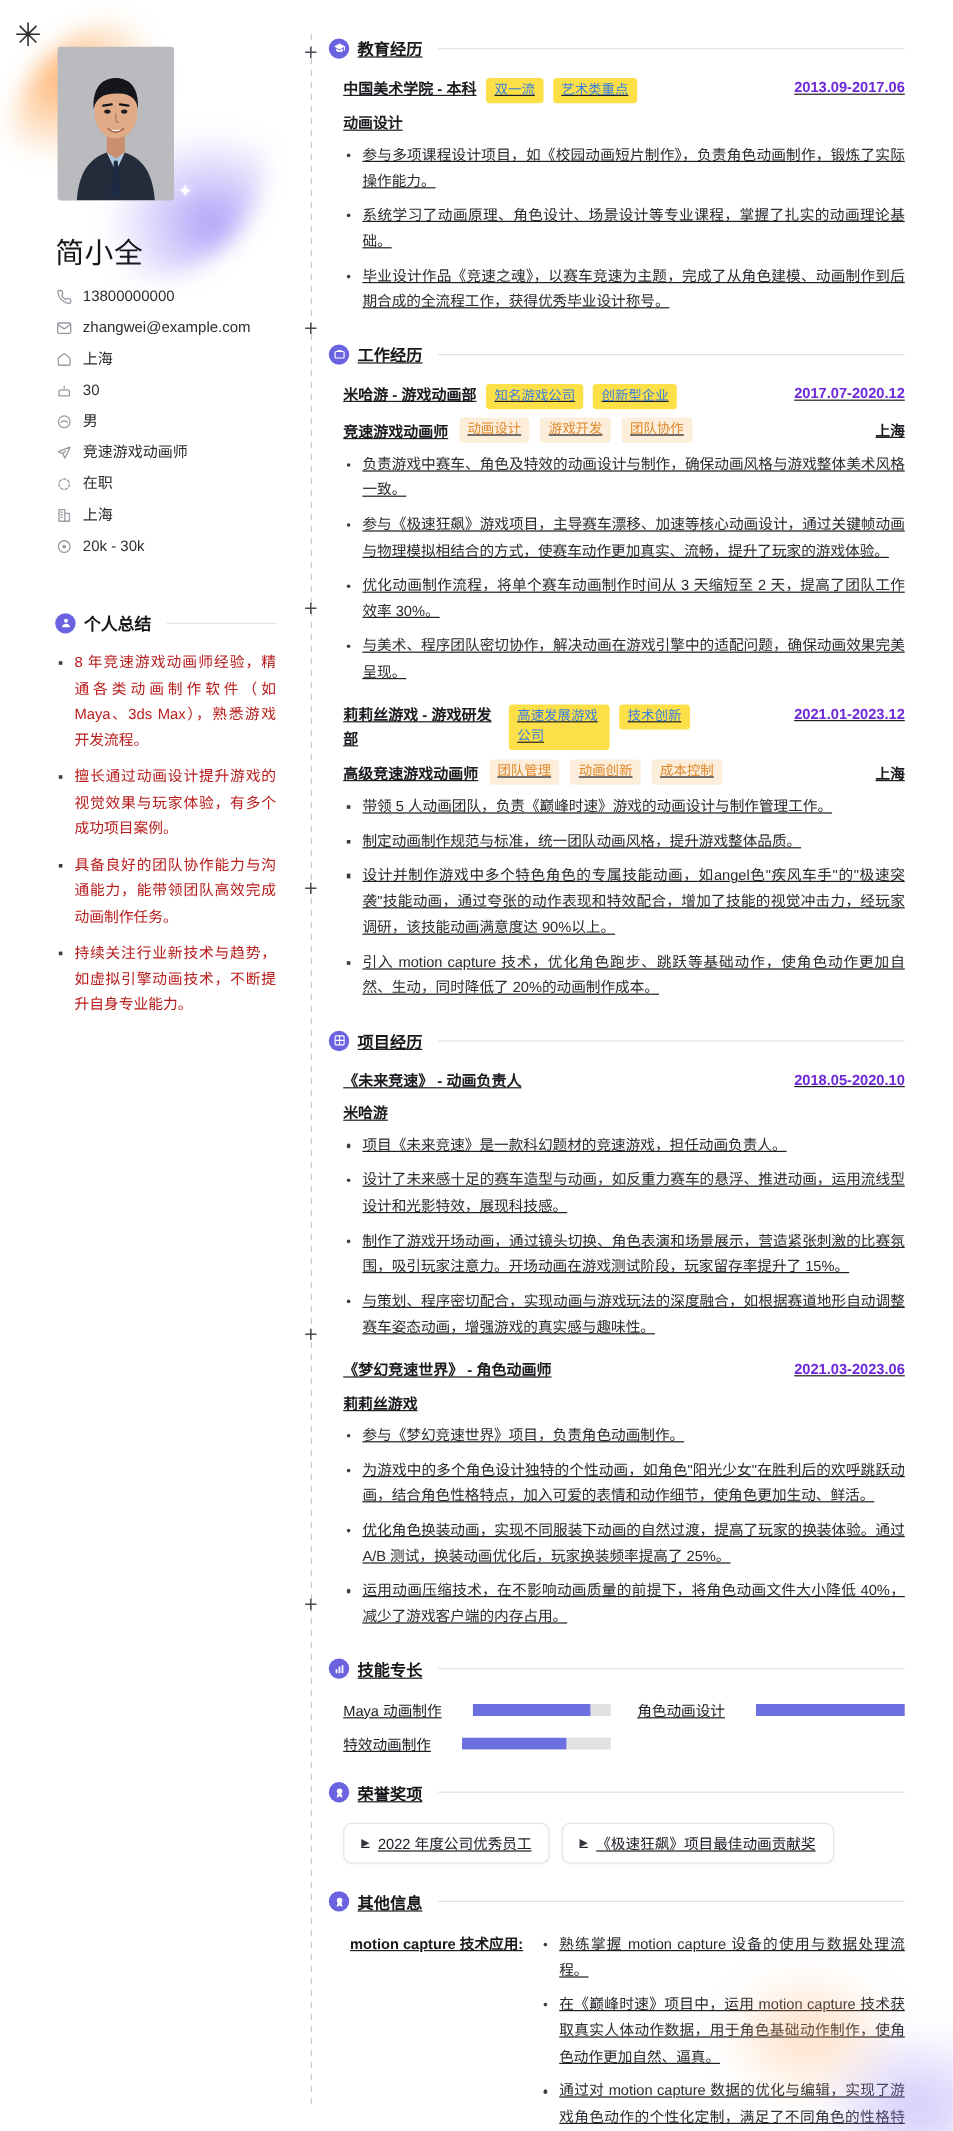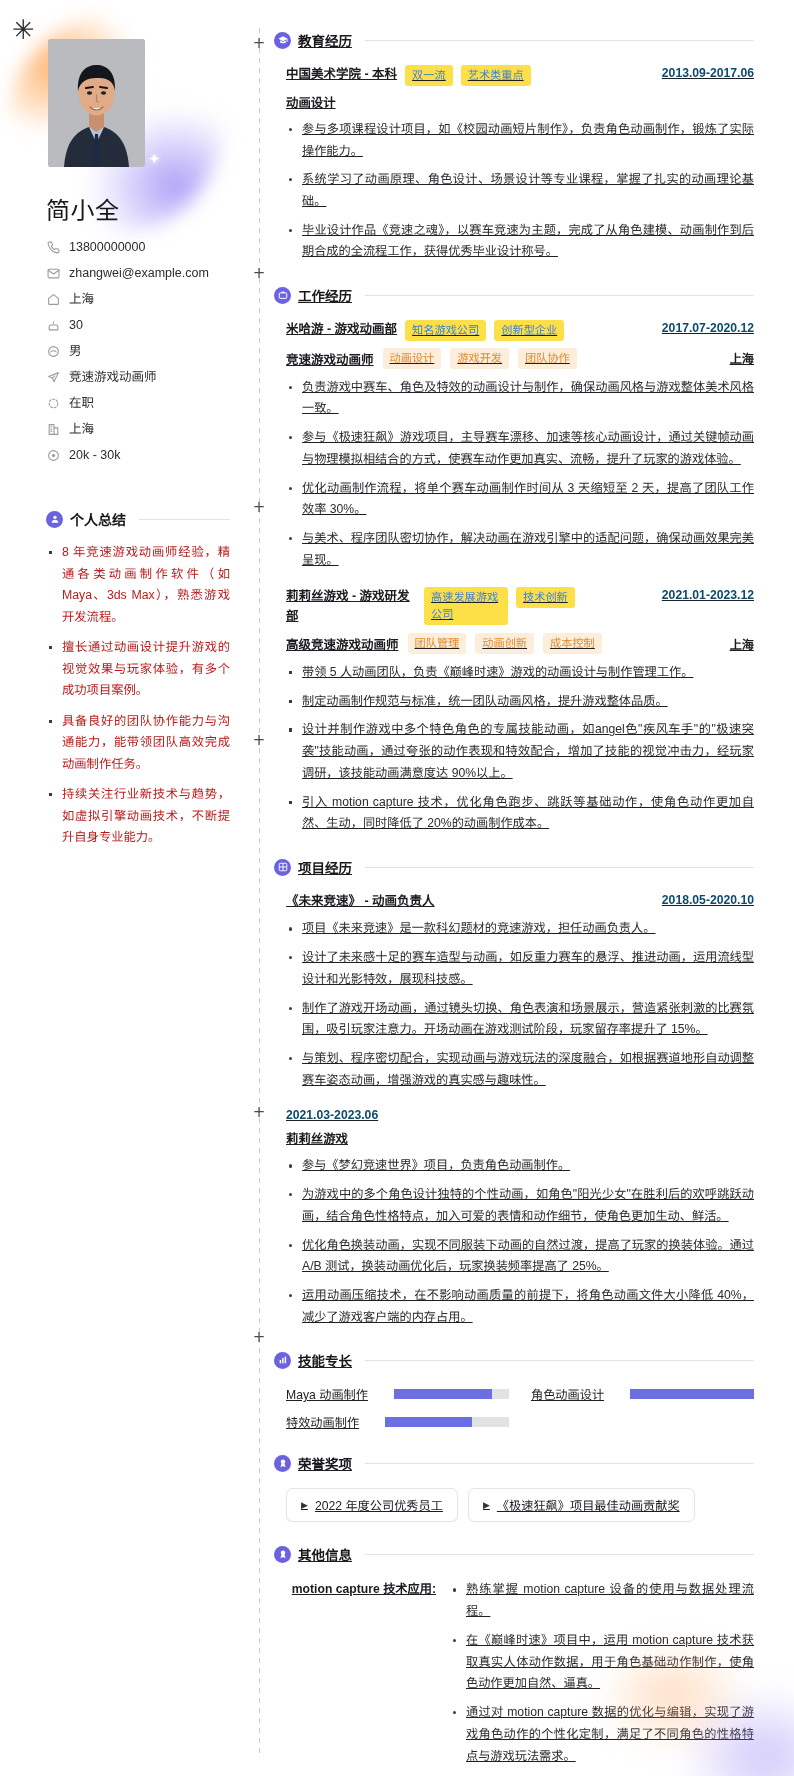--- a/index.html
+++ b/index.html
@@ -235,21 +235,21 @@
     font-weight: 700;
     color: #1b1b20;
     line-height: 1.55;
     max-width: 130px;
   }
   .e-org.wide { max-width: none; }
   .e-right {
     flex: 0 0 auto;
     font-size: 12.2px;
     font-weight: 700;
-    color: #0c4a6e;
+    color: #6d28d9;
     white-space: nowrap;
     padding-top: 1px;
   }
 
   .tag {
     display: inline-block;
     padding: 2px 7px;
     border-radius: 3px;
     font-size: 11.2px;
     line-height: 1.5;
@@ -662,30 +662,34 @@
         <span class="sec-rule"></span>
       </div>
 
       <div class="entry">
         <div class="entry-row1">
           <div class="e-left">
             <span class="e-org wide">《未来竞速》 - 动画负责人</span>
           </div>
           <span class="e-right">2018.05-2020.10</span>
         </div>
+        <div class="e-sub">米哈游</div>
         <ul class="m-bullets">
           <li>项目《未来竞速》是一款科幻题材的竞速游戏，担任动画负责人。</li>
           <li>设计了未来感十足的赛车造型与动画，如反重力赛车的悬浮、推进动画，运用流线型设计和光影特效，展现科技感。</li>
           <li>制作了游戏开场动画，通过镜头切换、角色表演和场景展示，营造紧张刺激的比赛氛围，吸引玩家注意力。开场动画在游戏测试阶段，玩家留存率提升了 15%。</li>
           <li>与策划、程序密切配合，实现动画与游戏玩法的深度融合，如根据赛道地形自动调整赛车姿态动画，增强游戏的真实感与趣味性。</li>
         </ul>
       </div>
 
       <div class="entry">
         <div class="entry-row1">
+          <div class="e-left">
+            <span class="e-org wide">《梦幻竞速世界》 - 角色动画师</span>
+          </div>
           <span class="e-right">2021.03-2023.06</span>
         </div>
         <div class="e-sub">莉莉丝游戏</div>
         <ul class="m-bullets">
           <li>参与《梦幻竞速世界》项目，负责角色动画制作。</li>
           <li>为游戏中的多个角色设计独特的个性动画，如角色"阳光少女"在胜利后的欢呼跳跃动画，结合角色性格特点，加入可爱的表情和动作细节，使角色更加生动、鲜活。</li>
           <li>优化角色换装动画，实现不同服装下动画的自然过渡，提高了玩家的换装体验。通过 A/B 测试，换装动画优化后，玩家换装频率提高了 25%。</li>
           <li>运用动画压缩技术，在不影响动画质量的前提下，将角色动画文件大小降低 40%，减少了游戏客户端的内存占用。</li>
         </ul>
       </div>

